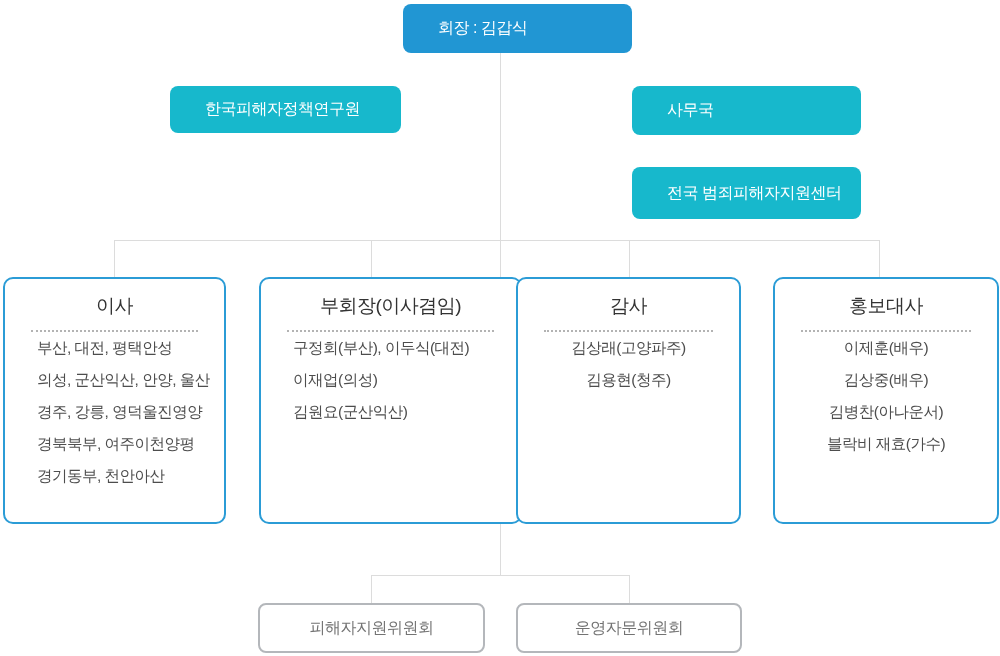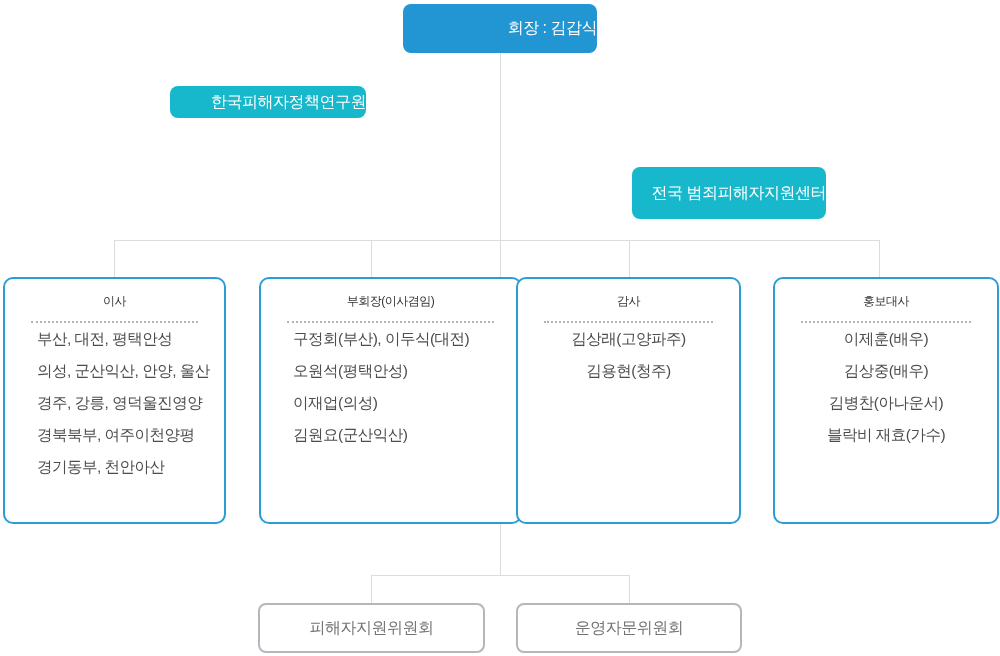--- a/index.html
+++ b/index.html
@@ -24,29 +24,30 @@
   .h { height: 1px; }
 
   
   .fillbox {
     position: absolute;
     border-radius: 8px;
     color: #ffffff;
     font-size: 16px;
     display: flex;
     align-items: center;
-    justify-content: flex-end;
+    justify-content: flex-start;
     letter-spacing: -0.5px;
     z-index: 2;
+    padding-left: 35px;
   }
   .blue  { background: var(--primary-blue, #2196d3); }
   .cyan  { background: var(--cyan, #17b8cc); }
 
   .chairman       { left: 403px; top: 4px;   width: 194px; height: 49px; }
-  .research       { left: 170px; top: 86px;  width: 196px; height: 32px; }
+  .research       { left: 170px; top: 86px;  width: 196px; height: 47px; }
   .secretariat    { left: 632px; top: 86px;  width: 194px; height: 49px; }
   .support-center { left: 632px; top: 167px; width: 194px; height: 52px; }
 
   
   .panel {
     position: absolute;
     top: 277px;
     height: 247px;
     background: #ffffff;
     border: 2px solid var(--panel-border, #2b9cd6);
@@ -55,21 +56,21 @@
     z-index: 2;
   }
   .panel-1 { left: 3px;   width: 223px; }
   .panel-2 { left: 259px; width: 263px; }
   .panel-3 { left: 516px; width: 225px; }
   .panel-4 { left: 773px; width: 226px; }
 
   .panel-title {
     margin-top: 14px;
     text-align: center;
-    font-size: 12px;
+    font-size: 19px;
     color: var(--title-text, #333333);
     letter-spacing: -0.5px;
   }
   .dotted {
     height: 0;
     border: 0;
     border-top: 2px dotted #b3b3b3;
     margin: 11px 26px 0 26px;
   }
   .members {
@@ -118,20 +119,23 @@
   <div class="line v" style="left:629px; top:575px; height:28px;"></div>
 
   <div class="fillbox blue chairman">
     <span>회장 : 김갑식</span>
   </div>
 
   <div class="fillbox cyan research">
     <span>한국피해자정책연구원</span>
   </div>
 
+  <div class="fillbox cyan secretariat">
+    <span>사무국</span>
+  </div>
 
   <div class="fillbox cyan support-center">
     <span>전국 범죄피해자지원센터</span>
   </div>
 
   <div class="panel panel-1 align-left">
     <div class="panel-title">이사</div>
     <div class="dotted"></div>
     <div class="members">
         <div class="member">부산, 대전, 평택안성</div>
@@ -140,21 +144,20 @@
         <div class="member">경북북부, 여주이천양평</div>
         <div class="member">경기동부, 천안아산</div>
       </div>
   </div>
 
   <div class="panel panel-2 align-left">
     <div class="panel-title">부회장(이사겸임)</div>
     <div class="dotted"></div>
     <div class="members">
         <div class="member">구정회(부산), 이두식(대전)</div>
-        <div class="member">오원석(평택안성)</div>
         <div class="member">이재업(의성)</div>
         <div class="member">김원요(군산익산)</div>
       </div>
   </div>
 
   <div class="panel panel-3 align-center">
     <div class="panel-title">감사</div>
     <div class="dotted"></div>
     <div class="members">
         <div class="member">김상래(고양파주)</div>

